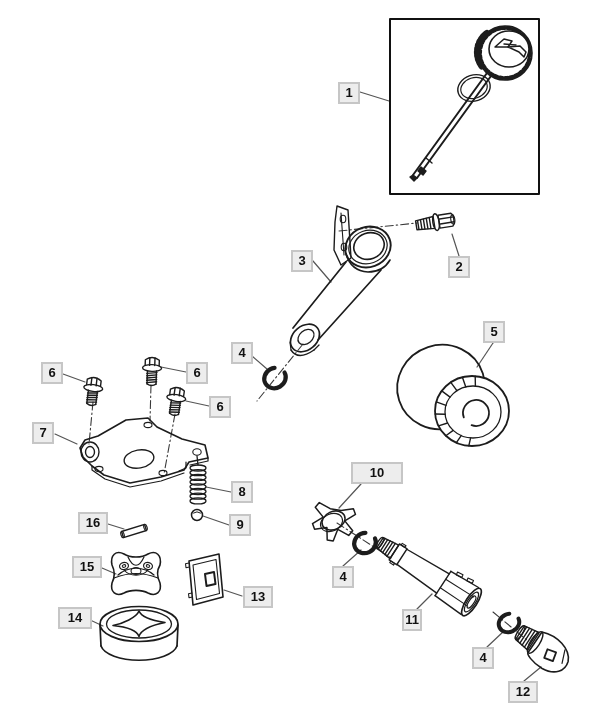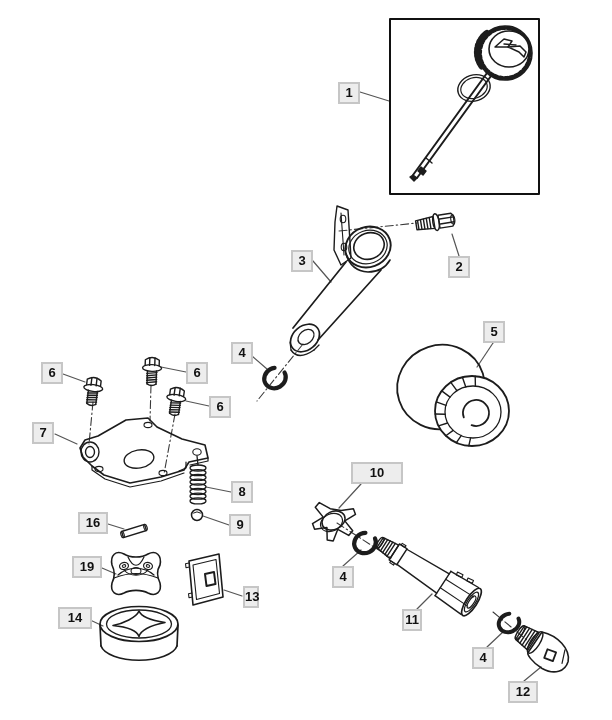--- a/index.html
+++ b/index.html
@@ -277,18 +277,18 @@
 <div class="callout" style="left:186px;top:362px;width:22px">6</div>
 <div class="callout" style="left:209px;top:396px;width:22px">6</div>
 <div class="callout" style="left:32px;top:422px;width:22px">7</div>
 <div class="callout" style="left:231px;top:481px;width:22px">8</div>
 <div class="callout" style="left:229px;top:514px;width:22px">9</div>
 <div class="callout" style="left:351px;top:462px;width:52px">10</div>
 <div class="callout" style="left:332px;top:566px;width:22px">4</div>
 <div class="callout" style="left:402px;top:609px;width:20px">11</div>
 <div class="callout" style="left:472px;top:647px;width:22px">4</div>
 <div class="callout" style="left:508px;top:681px;width:30px">12</div>
-<div class="callout" style="left:243px;top:586px;width:16px">13</div>
+<div class="callout" style="left:243px;top:586px;width:30px">13</div>
 <div class="callout" style="left:58px;top:607px;width:34px">14</div>
-<div class="callout" style="left:72px;top:556px;width:30px">19</div>
+<div class="callout" style="left:72px;top:556px;width:30px">15</div>
 <div class="callout" style="left:78px;top:512px;width:30px">16</div>
 
 </div>
 
 </body></html>

